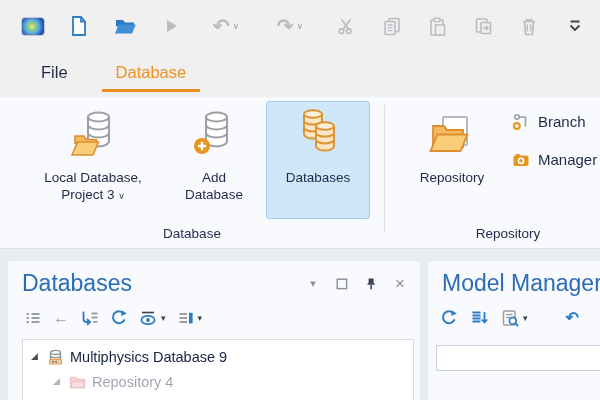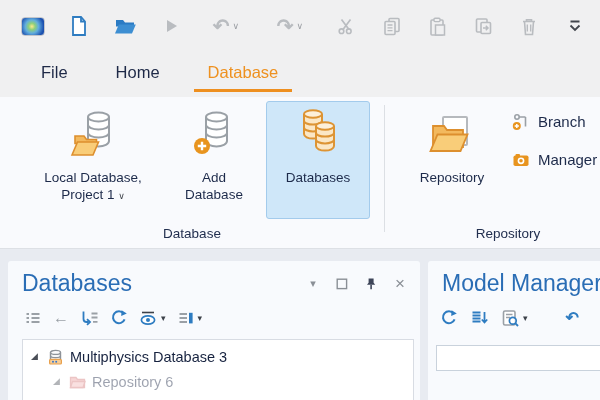--- a/index.html
+++ b/index.html
@@ -133,40 +133,39 @@
   </div>
   <div class="q">
     <svg width="16" height="14" viewBox="0 0 16 14">
       <path d="M3.5 2.5 h9 M3.5 6.5 L8 11 l4.5 -4.5" stroke="#41454c" stroke-width="1.8" fill="none"></path>
     </svg>
   </div>
 </div>
 
 <div class="tabbar">
   <div class="tab">File</div>
-  <div class="tab">Home</div>
   <div class="tab active">Database</div>
 </div>
 
 <div class="ribbon">
 
   <div class="rgroup g1">
     <div class="rbtn" style="left:14px;width:158px;">
       <div class="bicon">
         <svg width="50" height="48" viewBox="0 0 50 48">
           <path d="M20 7 v24 c0 3 4.7 5.4 10.5 5.4 S41 34 41 31 V7" fill="#fff" stroke="#9aa0a6" stroke-width="2"></path>
           <ellipse cx="30.5" cy="7" rx="10.5" ry="4.4" fill="#fff" stroke="#9aa0a6" stroke-width="2"></ellipse>
           <path d="M20 15 c0 2.4 4.7 4.4 10.5 4.4 S41 17.4 41 15 M20 23 c0 2.4 4.7 4.4 10.5 4.4 S41 25.4 41 23" fill="none" stroke="#9aa0a6" stroke-width="2"></path>
           <path d="M7 26 h9 l2.5 3.5 h10 v4 H7 z" fill="#f3b95e" stroke="#dd8f2e" stroke-width="1.6"></path>
           <path d="M4 45 l5.5 -13 h21 L25 45 z" fill="#f9cd79" stroke="#dd8f2e" stroke-width="1.6"></path>
         </svg>
       </div>
       <div class="blabel">
         <span>Local Database,</span><br>
-        <span>Project 1</span>
+        <span>Project 3</span>
         <span class="chev" style="color:#41454c;">∨</span>
       </div>
     </div>
 
     <div class="rbtn" style="left:170px;width:88px;">
       <div class="bicon">
         <svg width="46" height="48" viewBox="0 0 46 48">
           <path d="M15 7 v24 c0 3 4.7 5.4 10.5 5.4 S36 34 36 31 V7" fill="#fff" stroke="#9aa0a6" stroke-width="2"></path>
           <ellipse cx="25.5" cy="7" rx="10.5" ry="4.4" fill="#fff" stroke="#9aa0a6" stroke-width="2"></ellipse>
           <path d="M15 15 c0 2.4 4.7 4.4 10.5 4.4 S36 17.4 36 15 M15 23 c0 2.4 4.7 4.4 10.5 4.4 S36 25.4 36 23" fill="none" stroke="#9aa0a6" stroke-width="2"></path>
@@ -310,29 +309,29 @@
       <div class="trow">
         <span class="expander">◢</span>
         <svg width="17" height="16" viewBox="0 0 17 16">
           <path d="M3.5 3.4 v6.6 c0 1.1 2.3 1.9 5 1.9 s5 -.8 5 -1.9 V3.4" fill="#f4f5f6" stroke="#8d9298" stroke-width="1.4"></path>
           <ellipse cx="8.5" cy="3.4" rx="5" ry="2" fill="#fbfbfc" stroke="#8d9298" stroke-width="1.4"></ellipse>
           <path d="M3.5 6.8 c0 1.1 2.3 1.9 5 1.9 s5 -.8 5 -1.9" fill="none" stroke="#8d9298" stroke-width="1.2"></path>
           <rect x="2.6" y="10.4" width="11.8" height="4.6" rx="1" fill="#f7cf9a" stroke="#e8a04c" stroke-width="1.2"></rect>
           <circle cx="6" cy="12.7" r="1" fill="#3c78c8"></circle>
           <circle cx="9.2" cy="12.7" r="1" fill="#3c78c8"></circle>
         </svg>
-        <span>Multiphysics Database 3</span>
+        <span>Multiphysics Database 9</span>
       </div>
       <div class="trow child">
         <span class="expander">◢</span>
         <svg width="17" height="15" viewBox="0 0 17 15">
           <path d="M1.5 3.5 h5.5 l1.5 2 h7 v8 H1.5 z" fill="#eda0a0" stroke="#d27676" stroke-width="1.3"></path>
           <path d="M1.5 13.5 l2 -6 h12.5 l-2 6 z" fill="#f3b6b6" stroke="#d27676" stroke-width="1.3"></path>
         </svg>
-        <span>Repository 6</span>
+        <span>Repository 4</span>
       </div>
     </div>
   </div>
 
   <div class="panel right">
     <div class="phead">
       <div class="ptitle">Model Manager</div>
     </div>
 
     <div class="ptools" style="padding-left:12px;gap:12px;">

